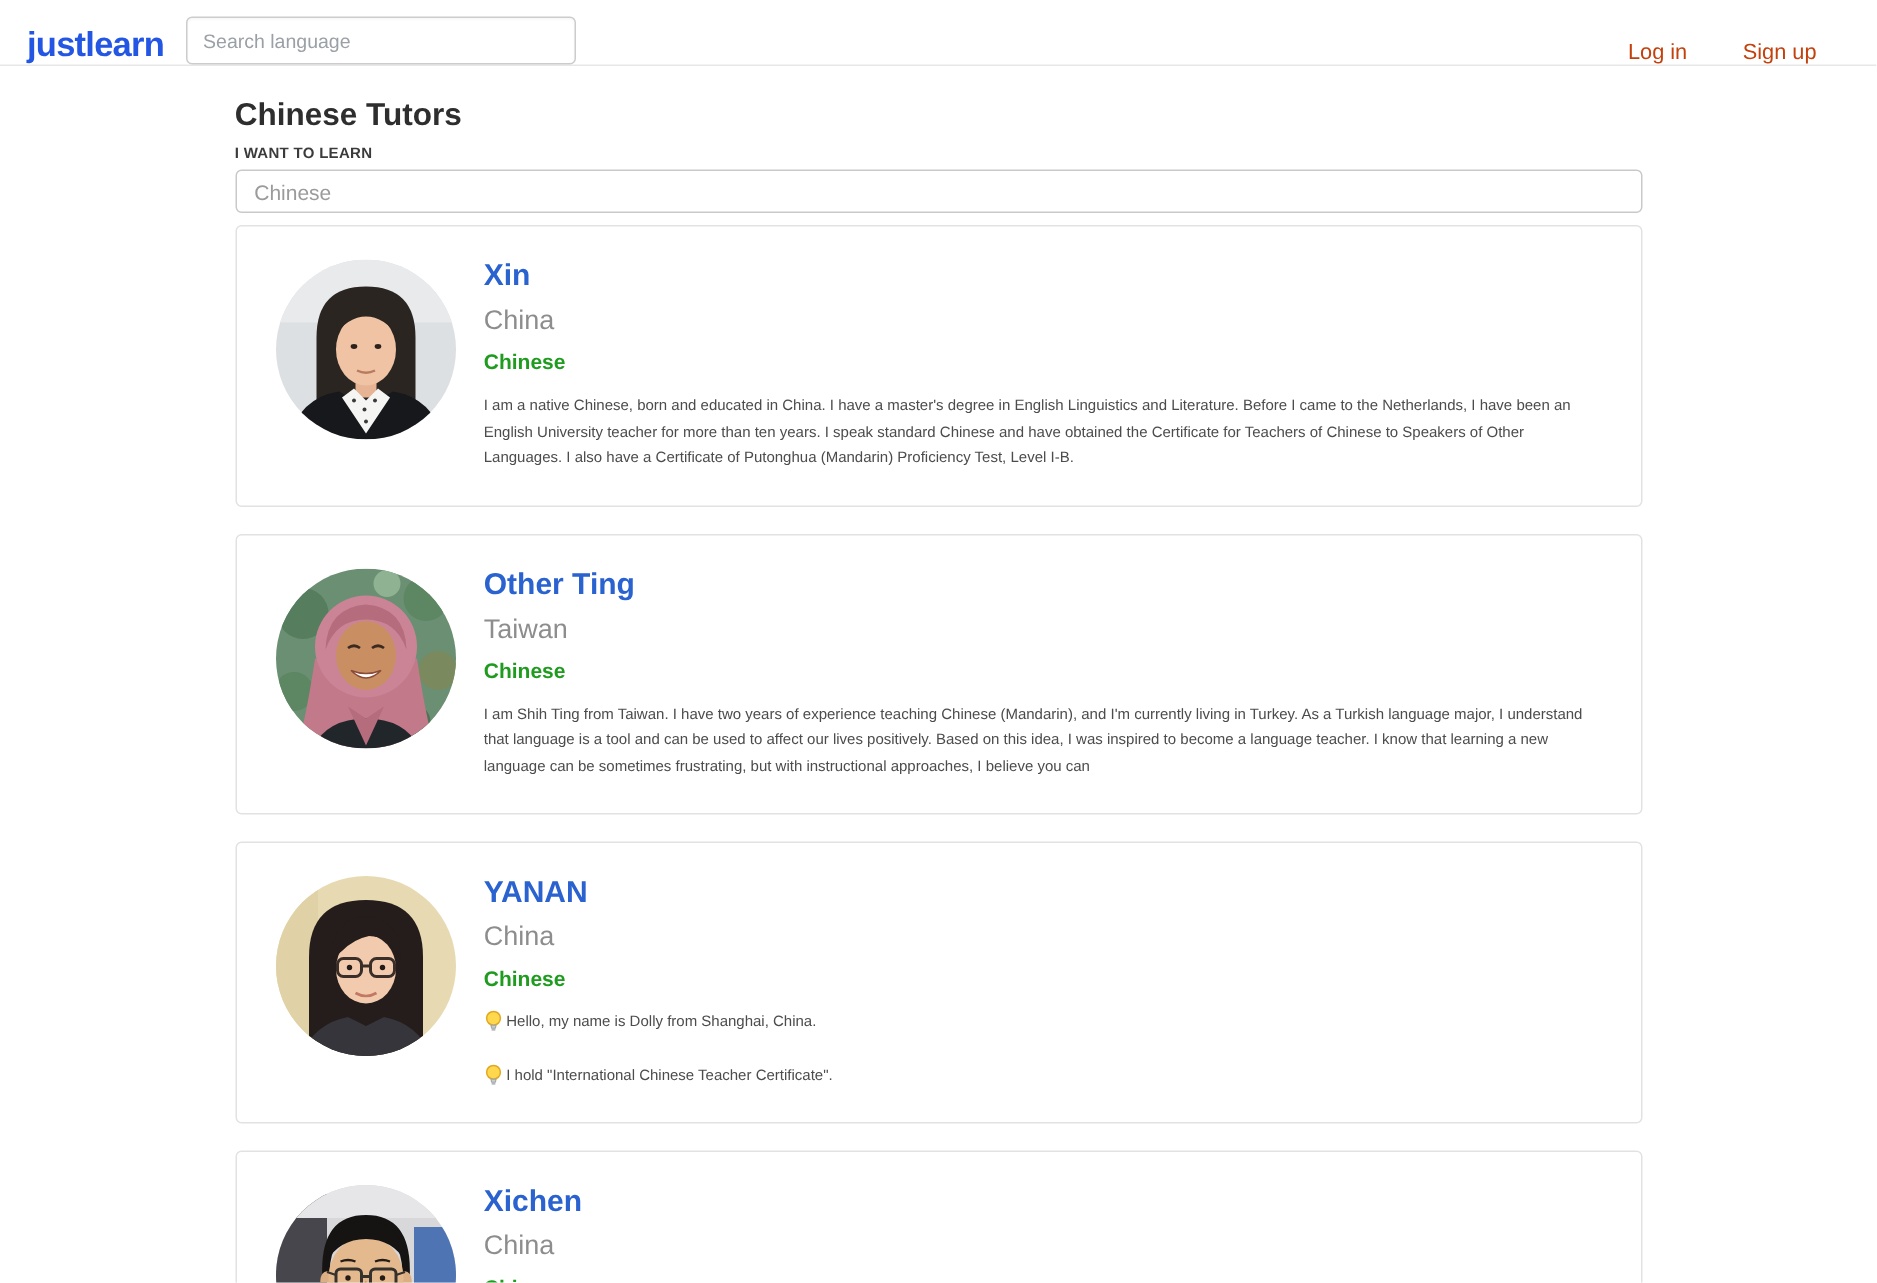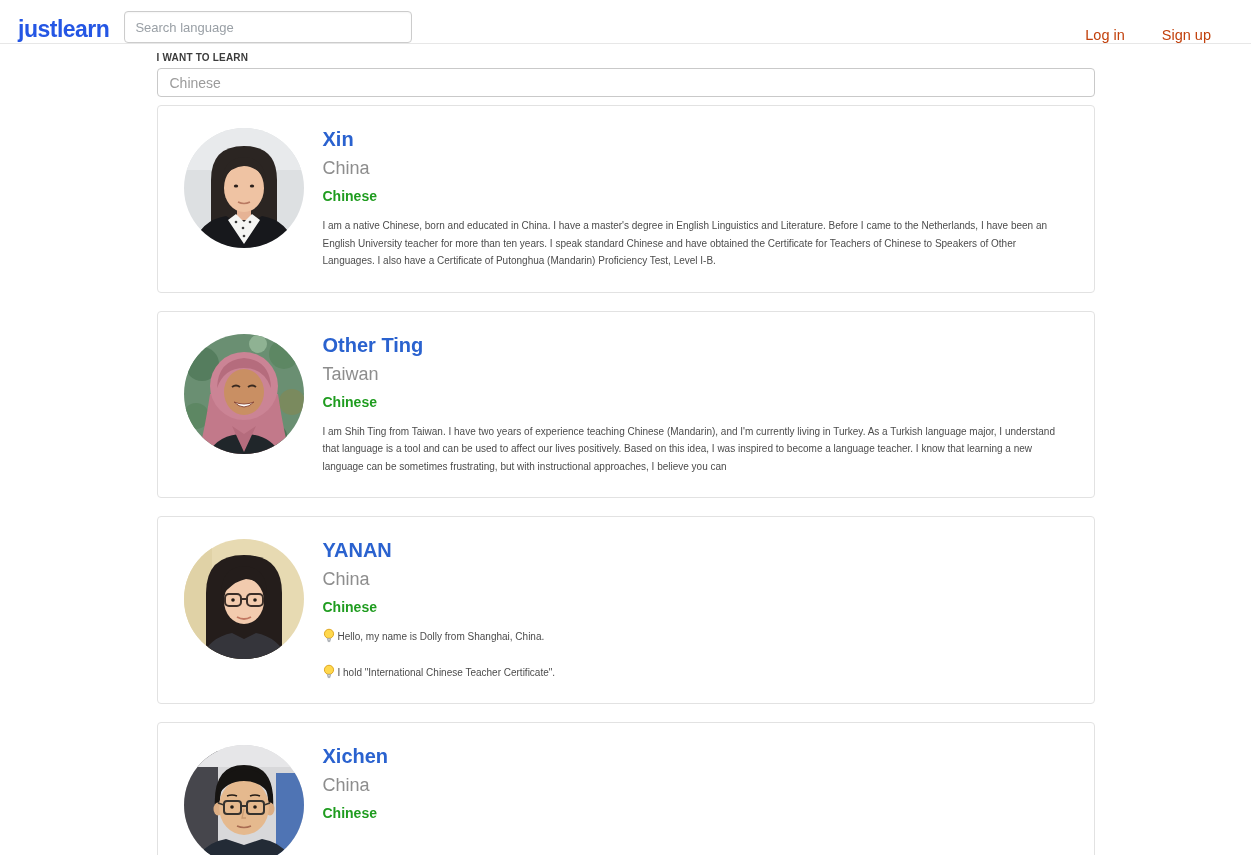--- a/index.html
+++ b/index.html
@@ -17,21 +17,21 @@
     padding: 0 40px 0 18px;
     border-bottom: 1px solid #e7e7e7;
     background: #fff;
   }
   .logo {
     font-size: 23px; font-weight: bold; letter-spacing: -0.5px;
     color: var(--brand-blue, #2456e4);
     text-decoration: none; cursor: pointer;
   }
   .search {
-    margin-left: 15px; width: 288px; height: 32px;
+    margin-left: 15px; width: 260px; height: 32px;
     border: 1px solid #cccccc; border-radius: 4px;
     padding: 0 10px; font-size: 13px; color: #444;
     font-family: "Liberation Sans", sans-serif;
     outline: none; box-shadow: inset 0 1px 2px rgba(0,0,0,0.04);
   }
   .search::placeholder { color: #9aa0a6; }
   .header-nav { margin-left: auto; display: flex; gap: 37px; }
   .header-nav a {
     font-size: 14.5px; color: #c2410c; text-decoration: none; cursor: pointer;
   }
@@ -89,20 +89,21 @@
 <header>
   <a class="logo">justlearn</a>
   <input class="search" type="text" placeholder="Search language" style="">
   <nav class="header-nav">
     <a>Log in</a>
     <a>Sign up</a>
   </nav>
 </header>
 
 <main>
+  <h1>Chinese Tutors</h1>
   <span class="filter-label">I WANT TO LEARN</span>
   <input class="filter-input" type="text" value="Chinese" style="">
 
   <div class="cards">
 
     <article class="card">
       <a class="avatar">
         <svg viewBox="0 0 120 120" width="120" height="120">
           <rect width="120" height="120" fill="#dde0e2"></rect>
           <rect width="120" height="42" fill="#e8eaec"></rect>

